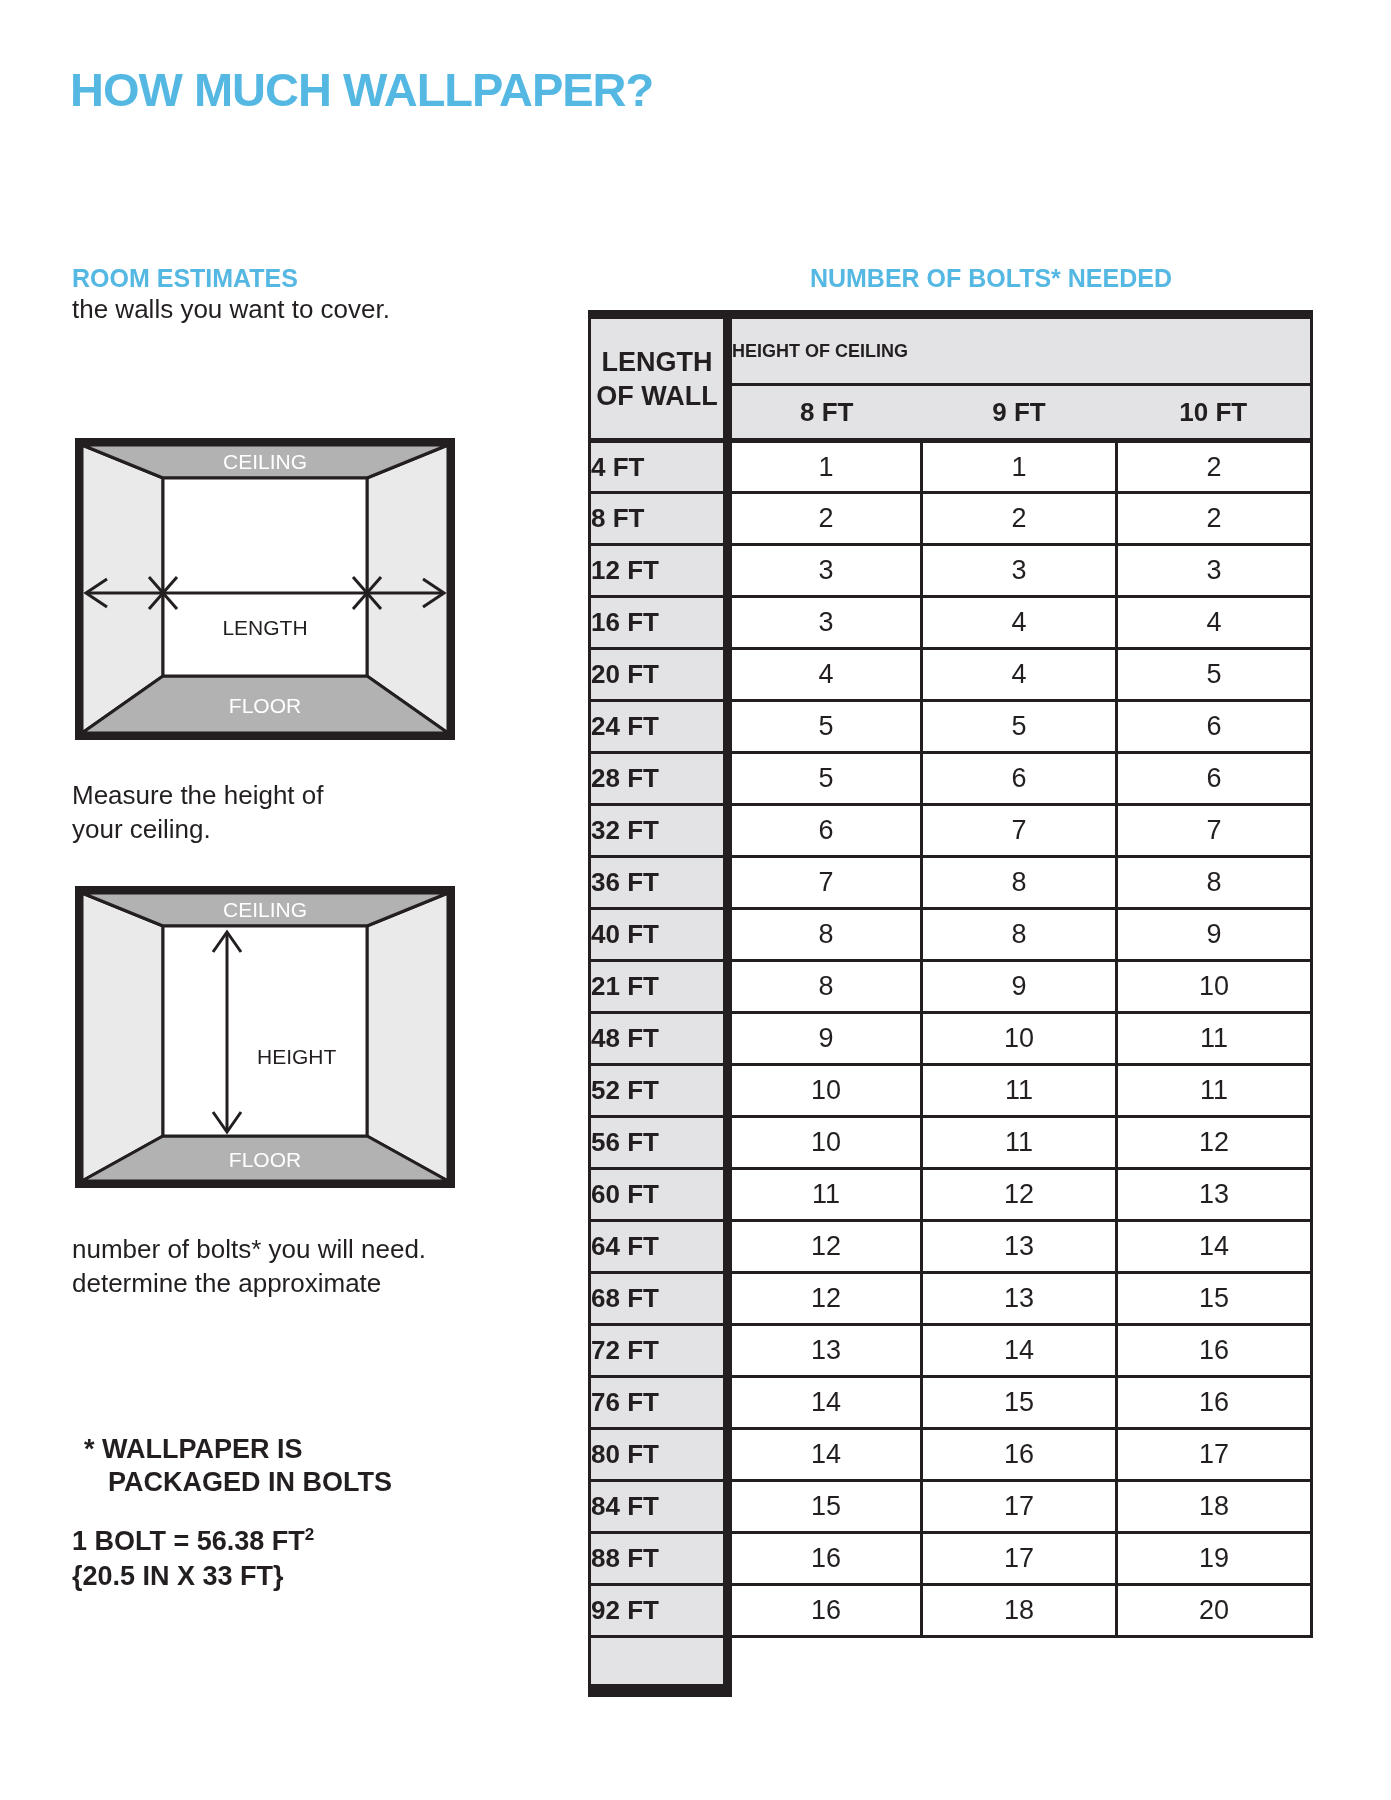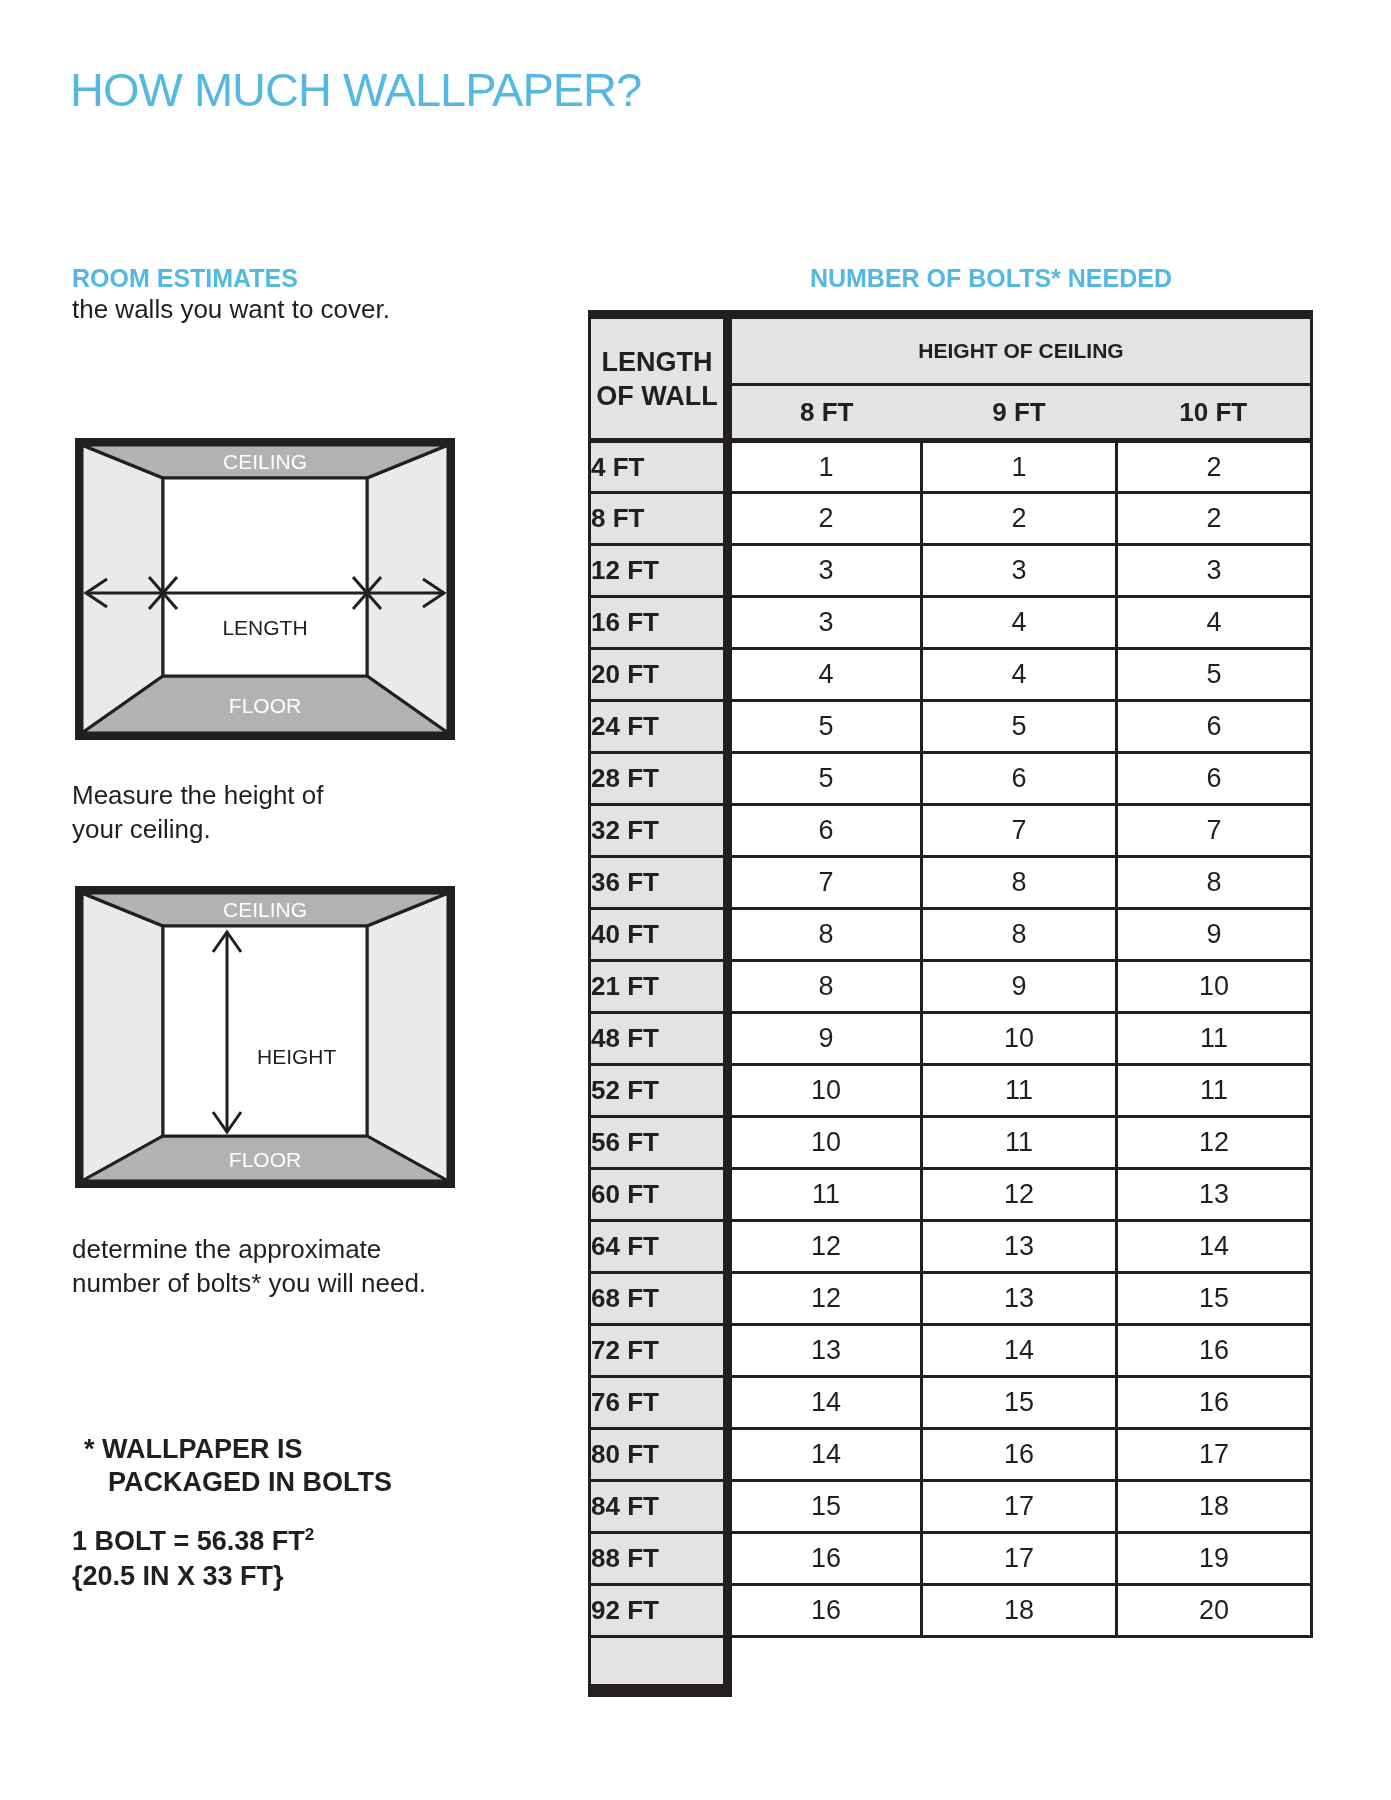--- a/index.html
+++ b/index.html
@@ -12,21 +12,21 @@
   *{box-sizing:border-box;}
   html,body{margin:0;padding:0;}
   body{
     width:1391px;height:1800px;background:#ffffff;
     font-family:"Liberation Sans",sans-serif;color:var(--ink);
     position:relative;overflow:hidden;
   }
   .abs{position:absolute;}
   .page-title{
     left:70px;top:62px;
-    font-size:47px;font-weight:normal;letter-spacing:-1px;color:var(--blue);
+    font-size:47px;font-weight:bold;letter-spacing:-1px;color:var(--blue);
     white-space:nowrap;
   }
   .section-heading{
     font-size:25px;font-weight:bold;color:var(--blue);white-space:nowrap;
   }
   .room-heading{left:72px;top:264px;}
   .table-heading{left:588px;top:264px;width:584px;text-align:right;}
   .body-text{
     font-size:26px;line-height:34px;color:var(--ink);
   }
@@ -57,21 +57,21 @@
     border-left:3px solid var(--ink);
     border-right:9px solid var(--ink);
     border-bottom:5px solid var(--ink);
     font-size:27px;font-weight:bold;line-height:34px;text-align:center;
   }
   .bolt-table th.group{
     background:var(--cellgray);
     border-top:9px solid var(--ink);
     border-right:3px solid var(--ink);
     border-bottom:3px solid var(--ink);
-    font-size:21px;font-weight:bold;text-align:center;height:70px;
+    font-size:18px;font-weight:bold;text-align:left;height:70px;
   }
   .bolt-table th.ft{
     background:var(--cellgray);
     border-bottom:5px solid var(--ink);
     font-size:26px;font-weight:bold;text-align:center;height:56px;
   }
   .bolt-table th.ft:last-child{border-right:3px solid var(--ink);}
   .bolt-table tbody th{
     background:var(--cellgray);
     border-top:3px solid var(--ink);
@@ -149,22 +149,22 @@
   <g stroke="#231f20" stroke-width="3" fill="none">
     <line x1="152" y1="46" x2="152" y2="246"></line>
     <polyline points="138,66 152,46 166,66"></polyline>
     <polyline points="138,226 152,246 166,226"></polyline>
   </g>
   <text x="182" y="178" font-size="21" fill="#231f20" text-anchor="start">HEIGHT</text>
   <rect x="3.5" y="3.5" width="373" height="295" fill="none" stroke="#231f20" stroke-width="7"></rect>
 </svg>
 
 <div class="abs body-text para3">
+  <div>number of bolts* you will need.</div>
   <div>determine the approximate</div>
-  <div>number of bolts* you will need.</div>
 </div>
 
 <div class="abs footnote">
   <div>* WALLPAPER IS</div>
   <div class="line2">PACKAGED IN BOLTS</div>
 </div>
 
 <div class="abs bolt-info">
   <div><span>1 BOLT = 56.38 FT</span><sup>2</sup></div>
   <div>{20.5 IN X 33 FT}</div>

